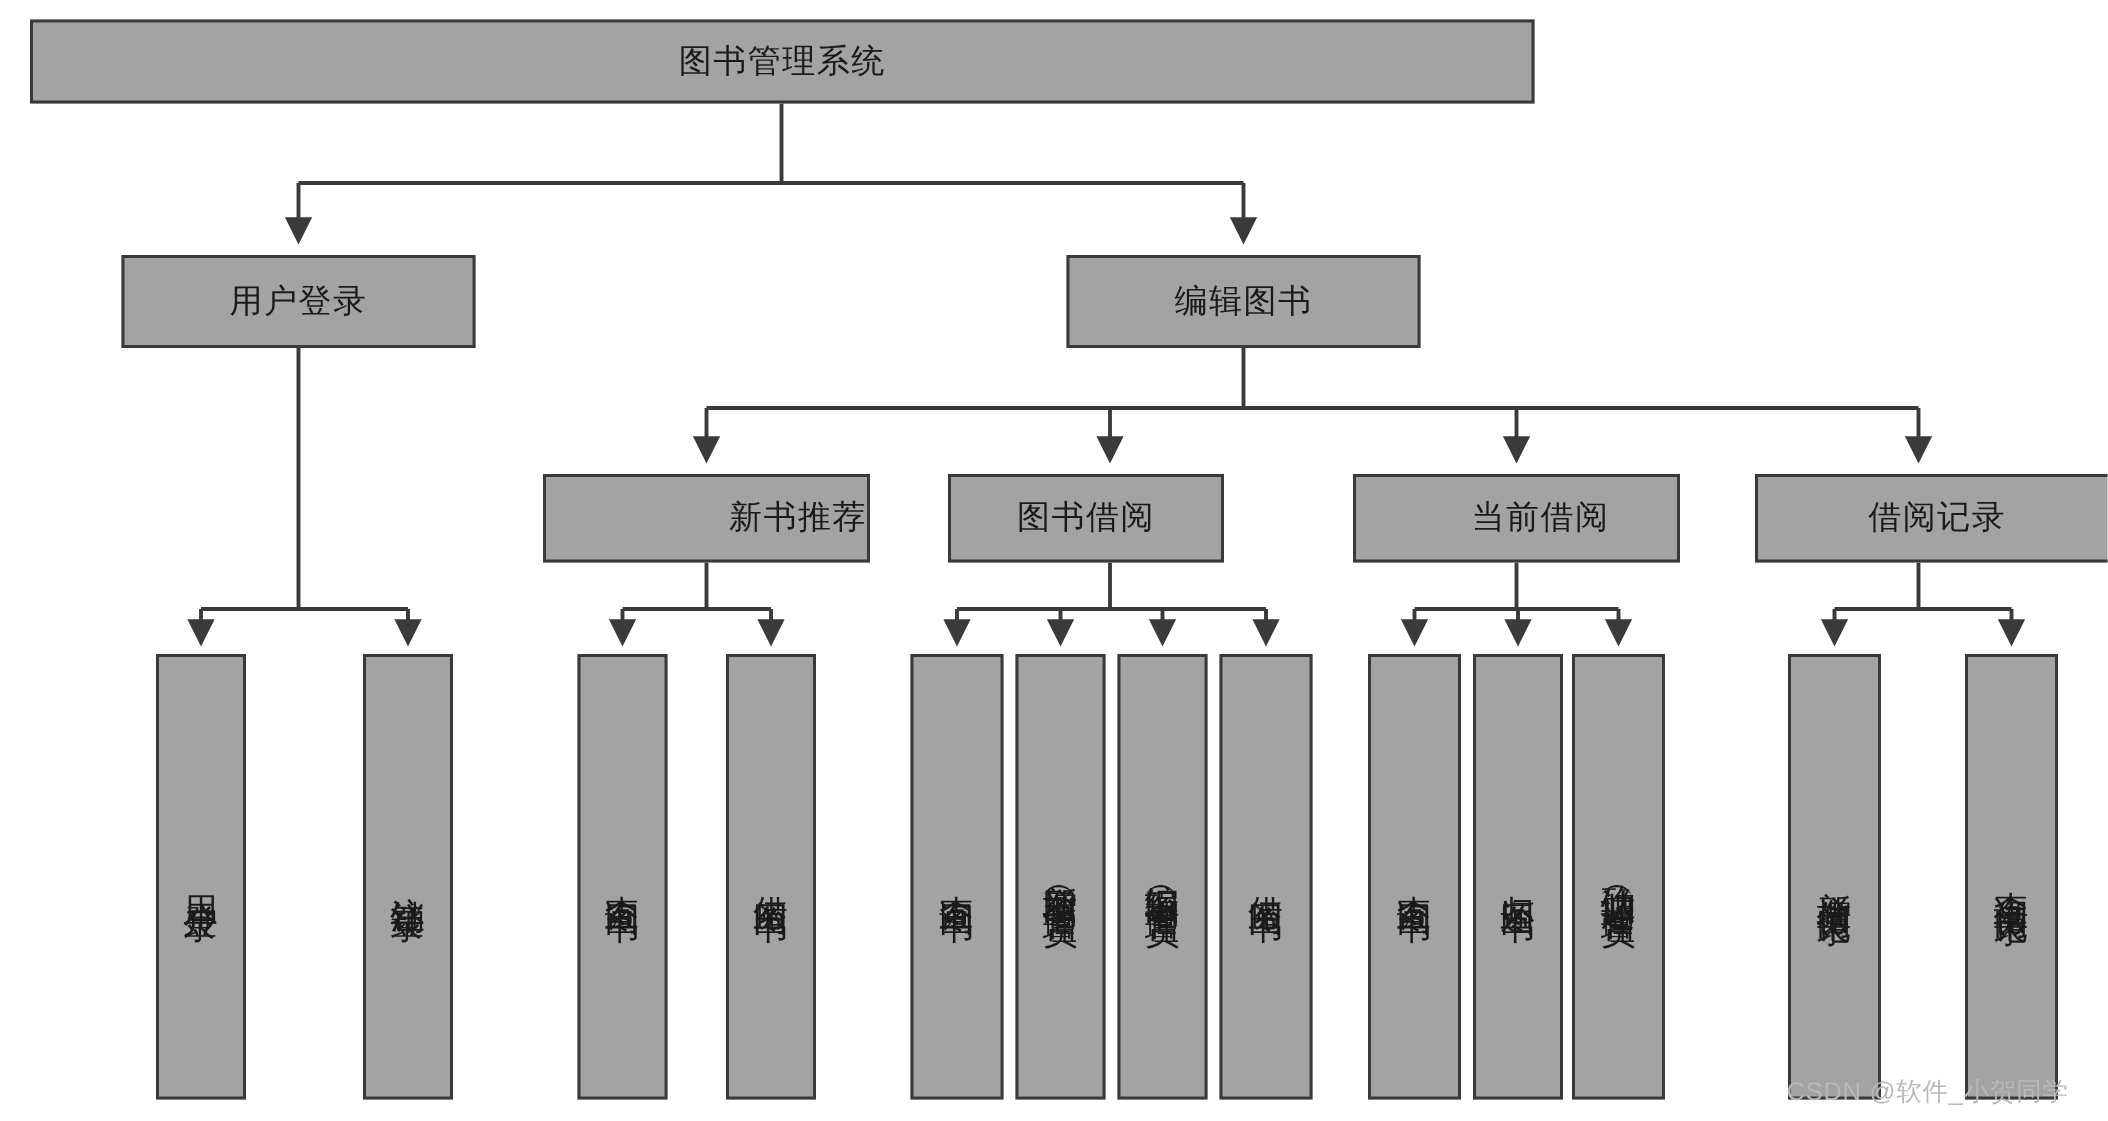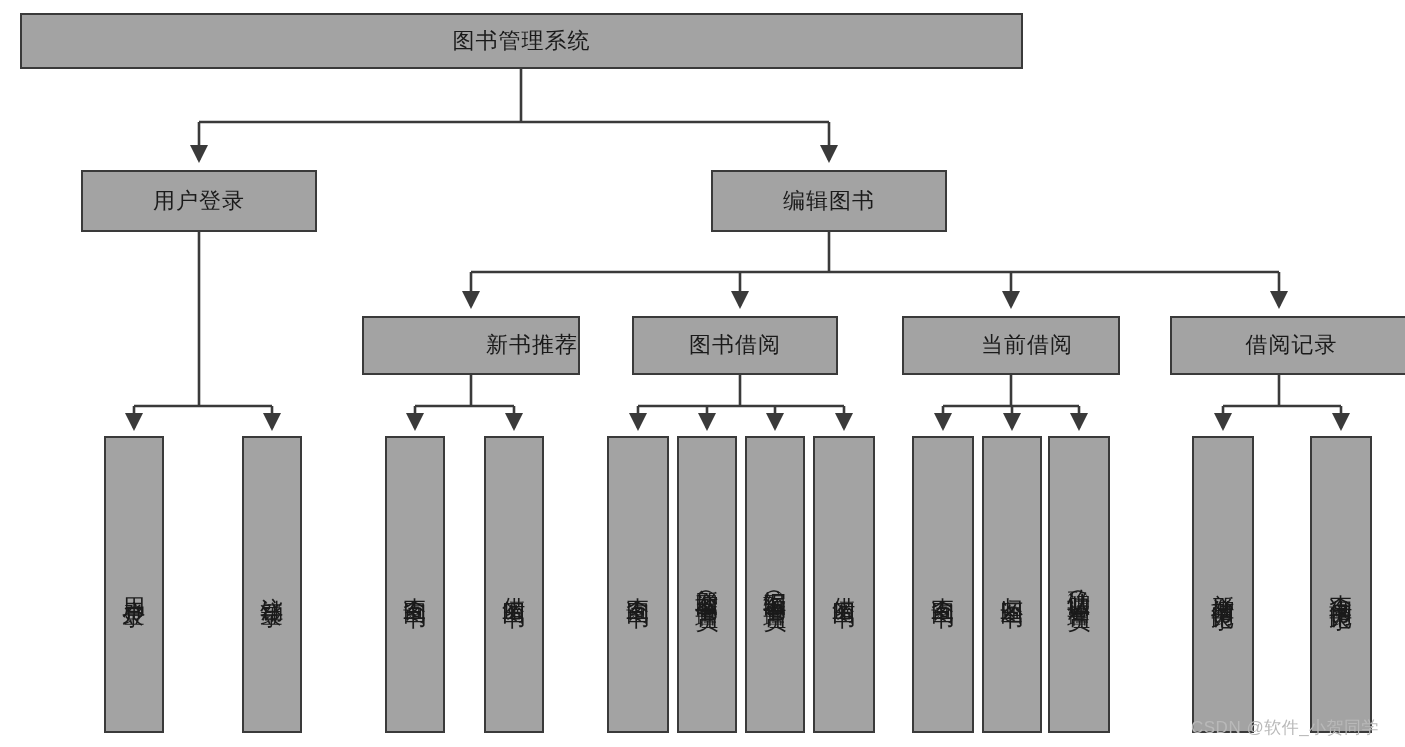--- a/index.html
+++ b/index.html
@@ -147,21 +147,21 @@
   <div class="node horizontal" style="left:81px; top:170px; width:236px; height:62px;">
     <span class="label">用户登录</span>
   </div>
   <div class="node horizontal" style="left:711px; top:170px; width:236px; height:62px;">
     <span class="label">编辑图书</span>
   </div>
 
   <div class="node horizontal" style="left:362px; top:316px; width:218px; height:59px;justify-content:flex-end;">
     <span class="label">新书推荐</span>
   </div>
-  <div class="node horizontal" style="left:632px; top:316px; width:206px; height:59px;">
+  <div class="node horizontal" style="left:632px; top:316px; width:184px; height:59px;">
     <span class="label">图书借阅</span>
   </div>
   <div class="node horizontal" style="left:902px; top:316px; width:218px; height:59px;padding-left:32px;">
     <span class="label">当前借阅</span>
   </div>
   <div class="node horizontal" style="left:1170px; top:316px; width:243px; height:59px;">
     <span class="label">借阅记录</span>
   </div>
 
   <div class="node vertical" style="left:104px; top:436px; width:60px; height:297px;">

